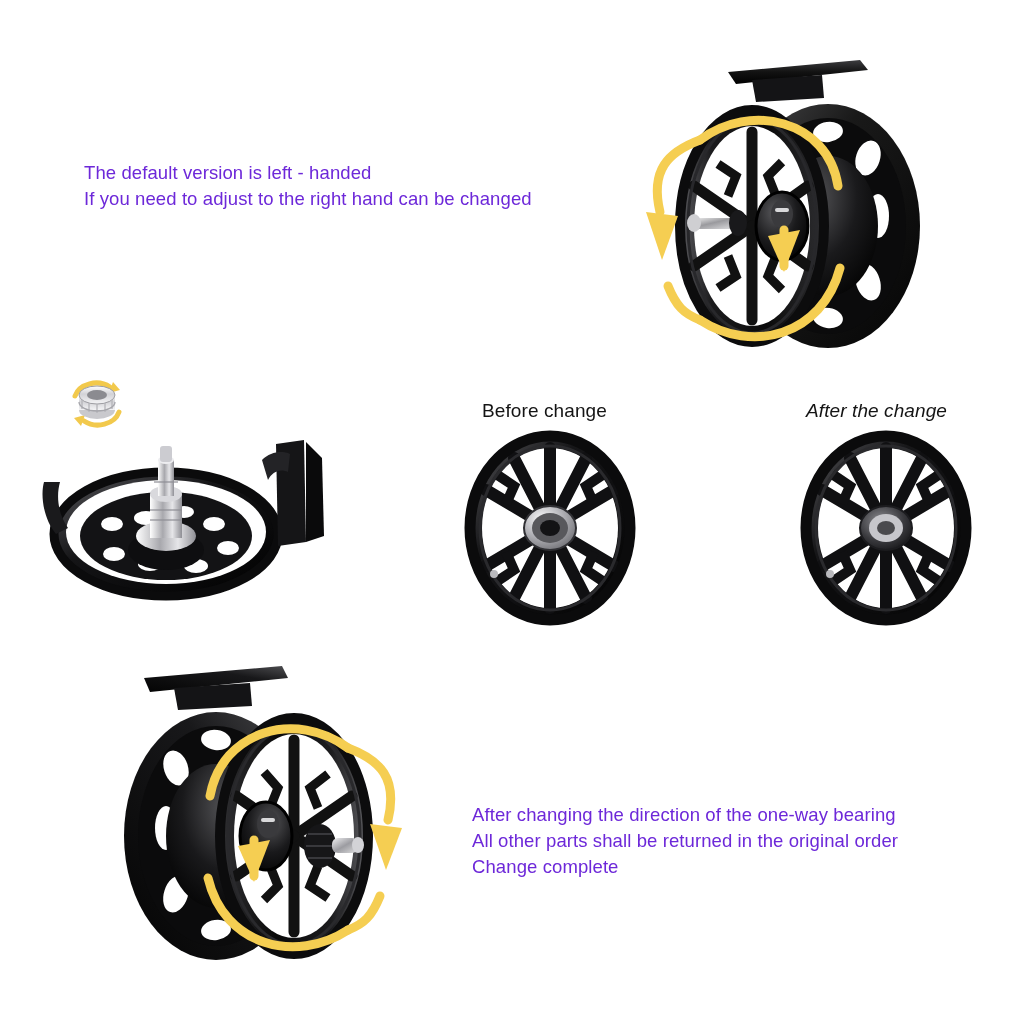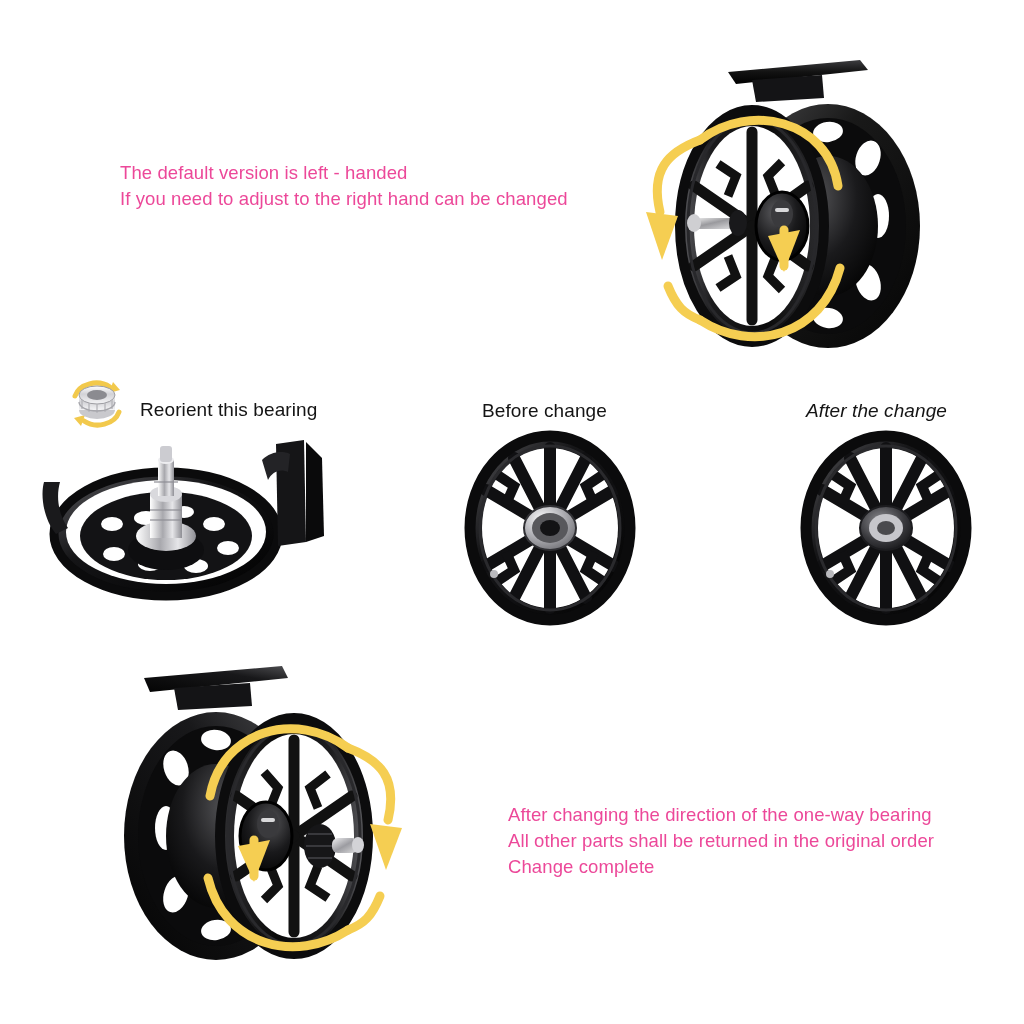--- a/index.html
+++ b/index.html
@@ -10,24 +10,23 @@
     color:#1a1a1a;
     overflow:hidden;
     position:relative;
   }
   .stage{position:absolute;inset:0;}
   .abs{position:absolute;}
 
   .instr{
     font-size:18.5px;
     line-height:26px;
-    color:#ec4899;
+    color:#6d28d9;
     white-space:pre-line;
     letter-spacing:.1px;
-    margin-left:36px;
   }
   .caption{
     font-size:19px;
     line-height:24px;
     color:#141414;
     letter-spacing:.1px;
     white-space:nowrap;
   }
 
   
@@ -184,21 +183,20 @@
         <path d="M16 24 L16 33"></path>
           <path d="M23 27 L23 36"></path>
         <path d="M31 28 L31 37"></path>
           <path d="M39 27 L39 36"></path>
         <path d="M46 24 L46 33"></path>
       </g>
       <path d="M13 26 A 18 9 0 0 0 49 26" fill="none" stroke="#a6a6ab" stroke-width="1.3"></path>
     </svg>
   </div>
 
-  <div class="abs caption" id="bearing-label">Reorient this bearing</div>
 
   <div class="abs" id="reel-exploded">
     <svg viewBox="0 0 316 190" width="316" height="190" aria-hidden="true">
       <defs>
         <linearGradient id="exRim" x1="0" y1="0" x2="1" y2="1">
           <stop offset="0" stop-color="#5a5a5e"></stop>
           <stop offset=".4" stop-color="#141416"></stop>
           <stop offset="1" stop-color="#000"></stop>
         </linearGradient>
         <linearGradient id="exSil" x1="0" y1="0" x2="1" y2="0">

